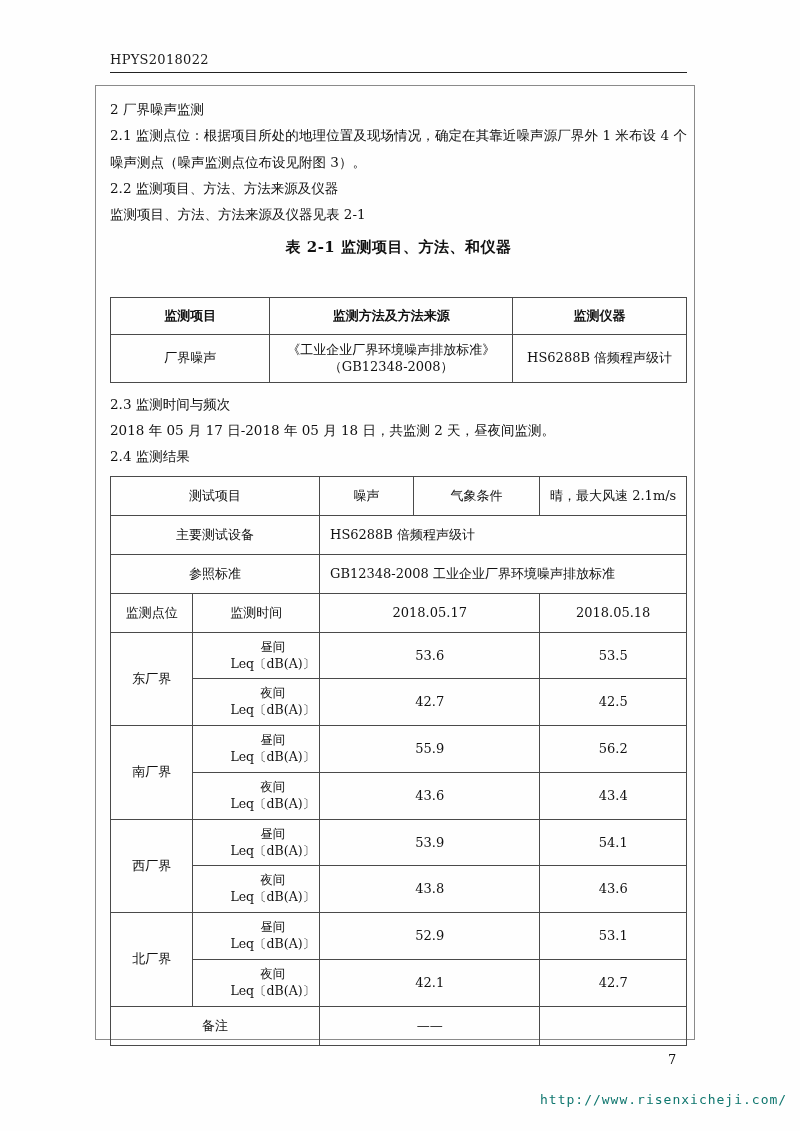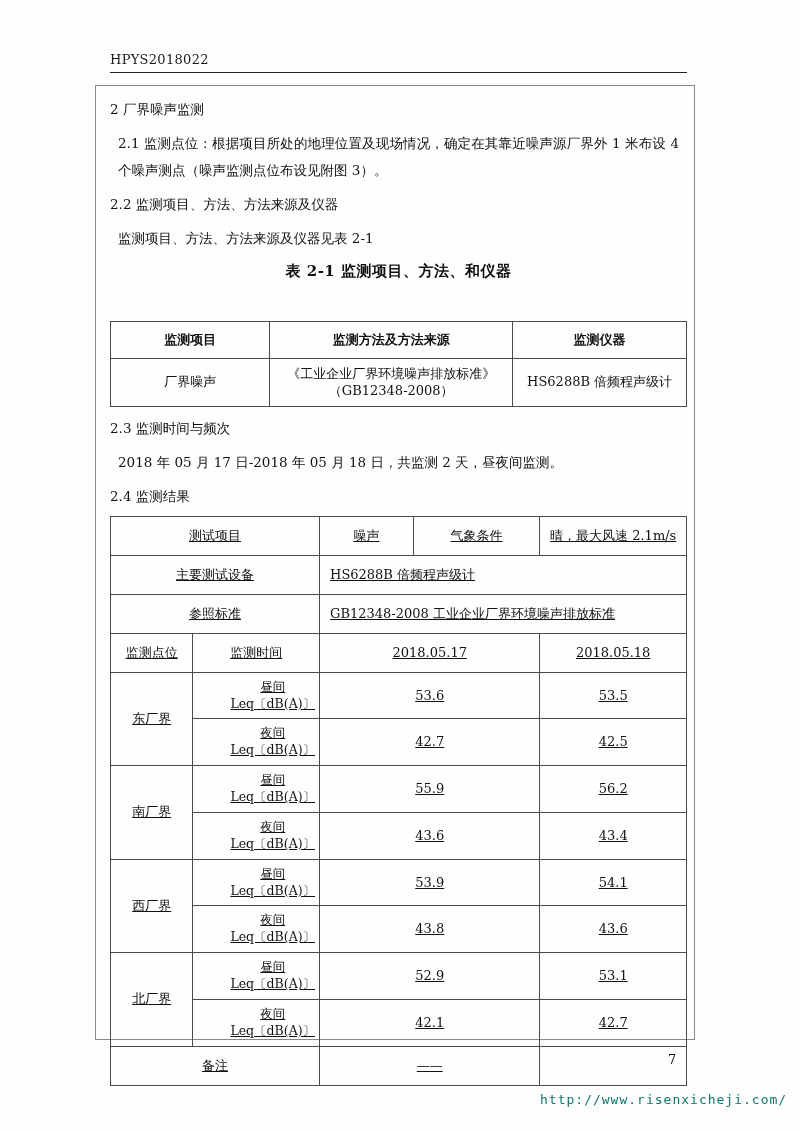--- a/index.html
+++ b/index.html
@@ -51,21 +51,21 @@
   .content {
     position: absolute;
     left: 110px;
     top: 96px;
     width: 577px;
   }
   .para {
     font-size: 13.5px;
     line-height: 1.95;
     text-align: justify;
-    margin: 8px;
+    margin: 0;
     color: #101010;
   }
   .sec-title {
     font-size: 13.5px;
     line-height: 1.95;
     margin: 0;
   }
   .tbl-caption {
     text-align: center;
     font-size: 15px;
@@ -89,21 +89,21 @@
     vertical-align: middle;
     font-weight: normal;
     line-height: 1.55;
   }
   table.t1 th {
     font-weight: bold;
     padding: 8px 4px;
   }
   .nowrap { white-space: nowrap; }
   .small { font-size: 12.5px; padding-left: 37px; }
-  .t2 { margin-top: 6px; text-decoration: underline; }
+  .t2 { margin-top: 6px; }
   .t2 td { height: 26px; }
   .two-line { line-height: 1.35; }
   .spacer8 { height: 8px; }
   .page-num {
     position: absolute;
     left: 668px;
     top: 1052px;
     font-size: 13px;
   }
   .watermark {

